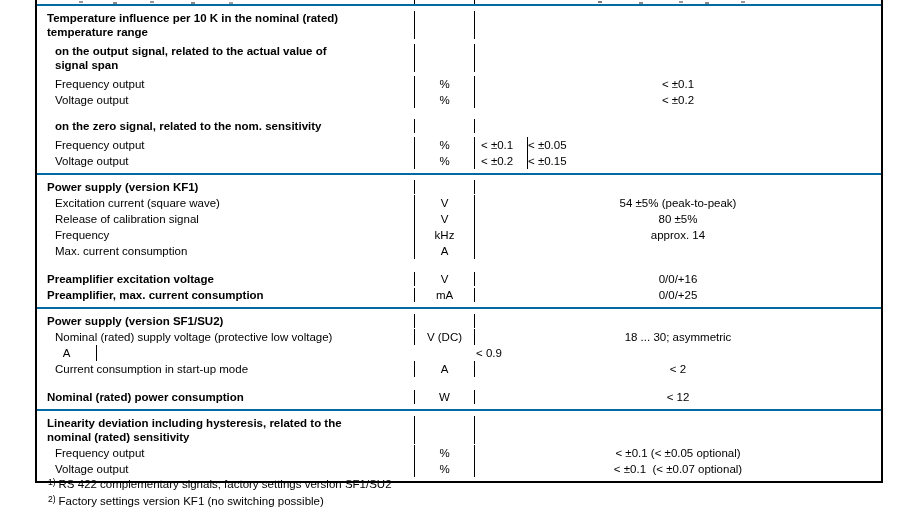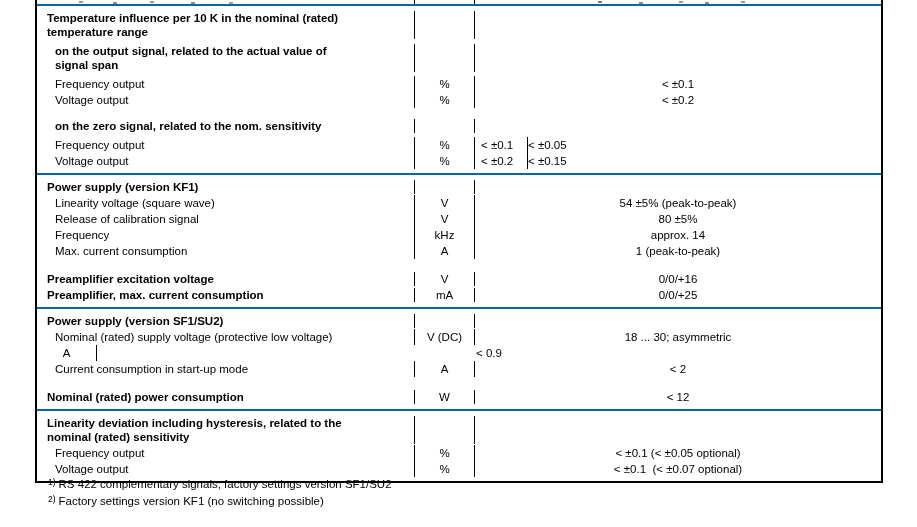--- a/index.html
+++ b/index.html
@@ -98,38 +98,37 @@
             <div class="cell-value split"><div class="split-left">&lt; ±0.2</div><div class="split-right">&lt; ±0.15</div></div>
           </div>
         </div>
         <div class="section">
           <div class="row row-header">
             <div class="cell-desc">Power supply (version KF1)</div>
             <div class="cell-unit"></div>
             <div class="cell-value"></div>
           </div>
           <div class="row row-item">
-            <div class="cell-desc">Linearity voltage (square wave)</div>
+            <div class="cell-desc">Excitation current (square wave)</div>
             <div class="cell-unit">V</div>
             <div class="cell-value">54 ±5% (peak-to-peak)</div>
           </div>
           <div class="row row-item">
             <div class="cell-desc">Release of calibration signal</div>
             <div class="cell-unit">V</div>
             <div class="cell-value">80 ±5%</div>
           </div>
           <div class="row row-item">
             <div class="cell-desc">Frequency</div>
             <div class="cell-unit">kHz</div>
             <div class="cell-value">approx. 14</div>
           </div>
           <div class="row row-item">
             <div class="cell-desc">Max. current consumption</div>
             <div class="cell-unit">A</div>
-            <div class="cell-value">1 (peak-to-peak)</div>
           </div>
           <div class="row row-header">
             <div class="cell-desc">Preamplifier excitation voltage</div>
             <div class="cell-unit">V</div>
             <div class="cell-value">0/0/+16</div>
           </div>
           <div class="row row-header">
             <div class="cell-desc">Preamplifier, max. current consumption</div>
             <div class="cell-unit">mA</div>
             <div class="cell-value">0/0/+25</div>

